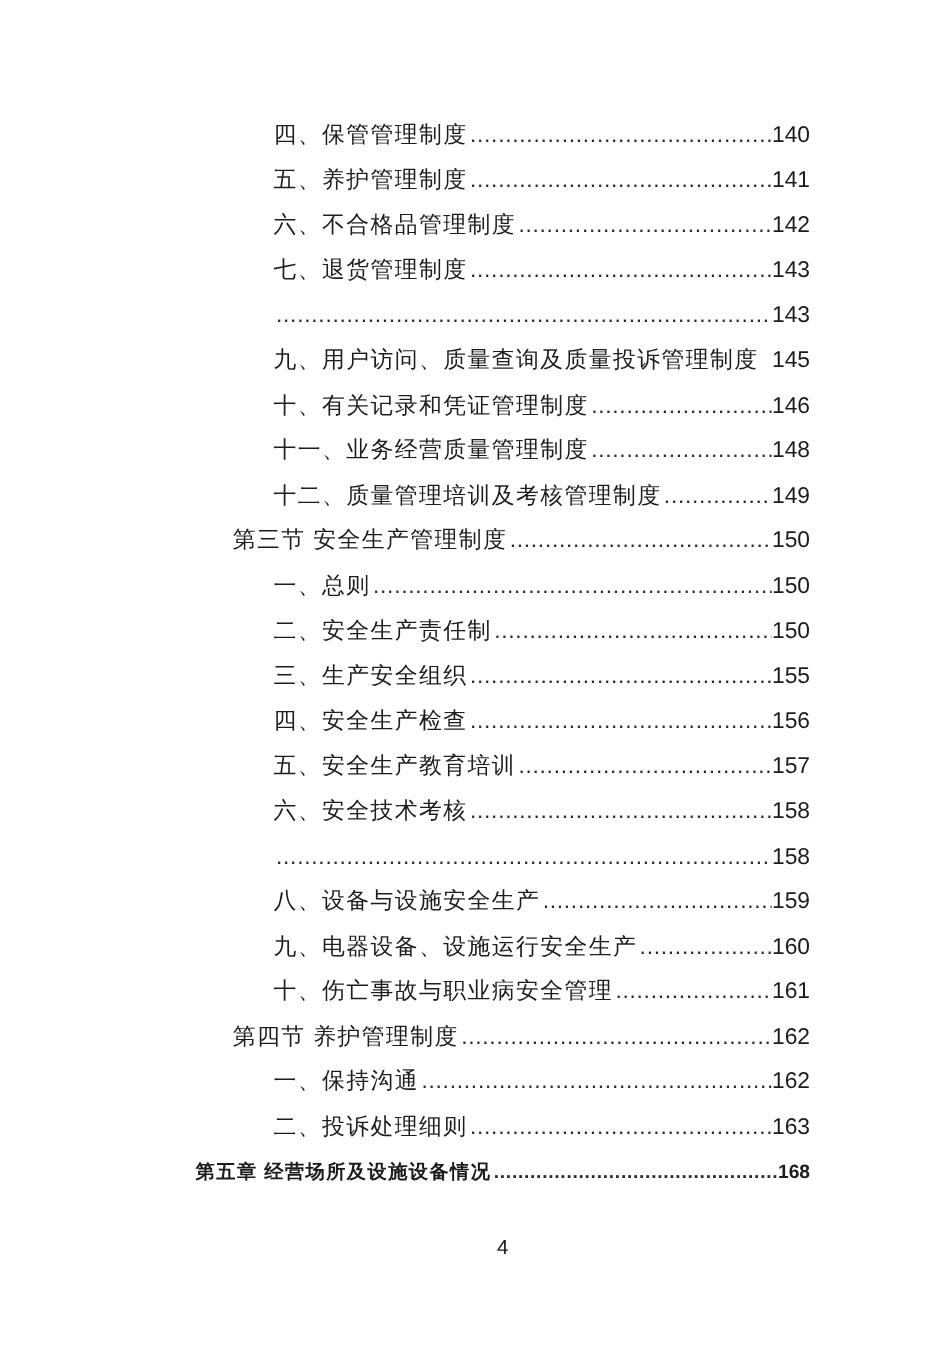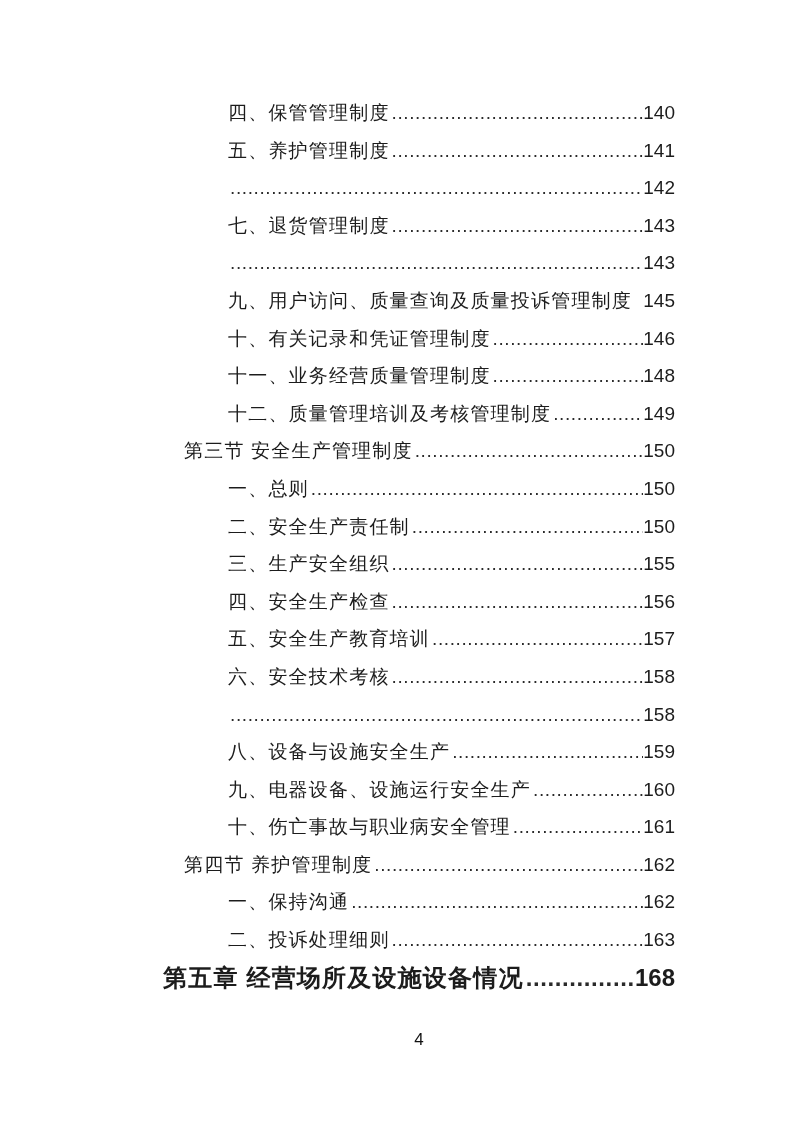--- a/index.html
+++ b/index.html
@@ -24,25 +24,25 @@
   }
   .toc-row {
     display: flex;
     align-items: baseline;
     height: 37.6px;
     line-height: 37.6px;
     font-size: 19px;
     white-space: nowrap;
   }
   .toc-row.level-item    { margin-left: 65px; }
-  .toc-row.level-section { margin-left: 21px; }
+  .toc-row.level-section { margin-left: 31px; }
   .toc-row.level-chapter {
     margin-left: 0;
     font-weight: bold;
-    font-size: 24px;
+    font-size: 16px;
   }
   .toc-title {
     letter-spacing: 1.2px;
     flex: 0 0 auto;
   }
   .toc-dots {
     flex: 1 1 0;
     min-width: 0;
     overflow: hidden;
     white-space: nowrap;
@@ -76,20 +76,21 @@
     <span class="toc-title">四、保管管理制度</span>
     <span class="toc-dots">........................................................................................................................</span>
     <span class="toc-page">140</span>
   </div>
       <div class="toc-row level-item">
     <span class="toc-title">五、养护管理制度</span>
     <span class="toc-dots">........................................................................................................................</span>
     <span class="toc-page">141</span>
   </div>
       <div class="toc-row level-item">
+    <span class="toc-title">六、不合格品管理制度</span>
     <span class="toc-dots">........................................................................................................................</span>
     <span class="toc-page">142</span>
   </div>
       <div class="toc-row level-item">
     <span class="toc-title">七、退货管理制度</span>
     <span class="toc-dots">........................................................................................................................</span>
     <span class="toc-page">143</span>
   </div>
       <div class="toc-row level-item">
     <span class="toc-dots">........................................................................................................................</span>

